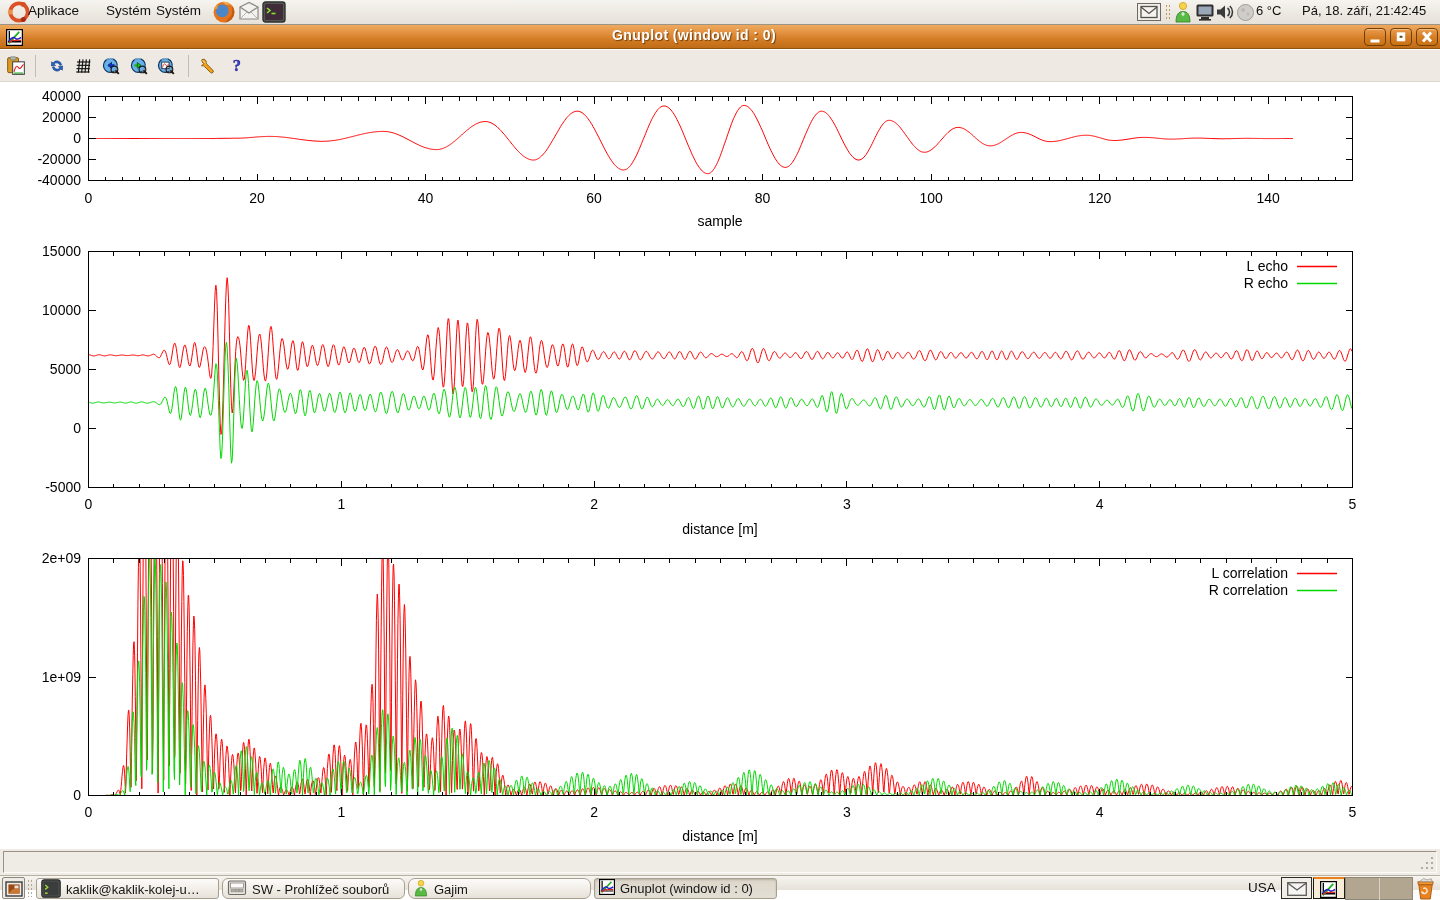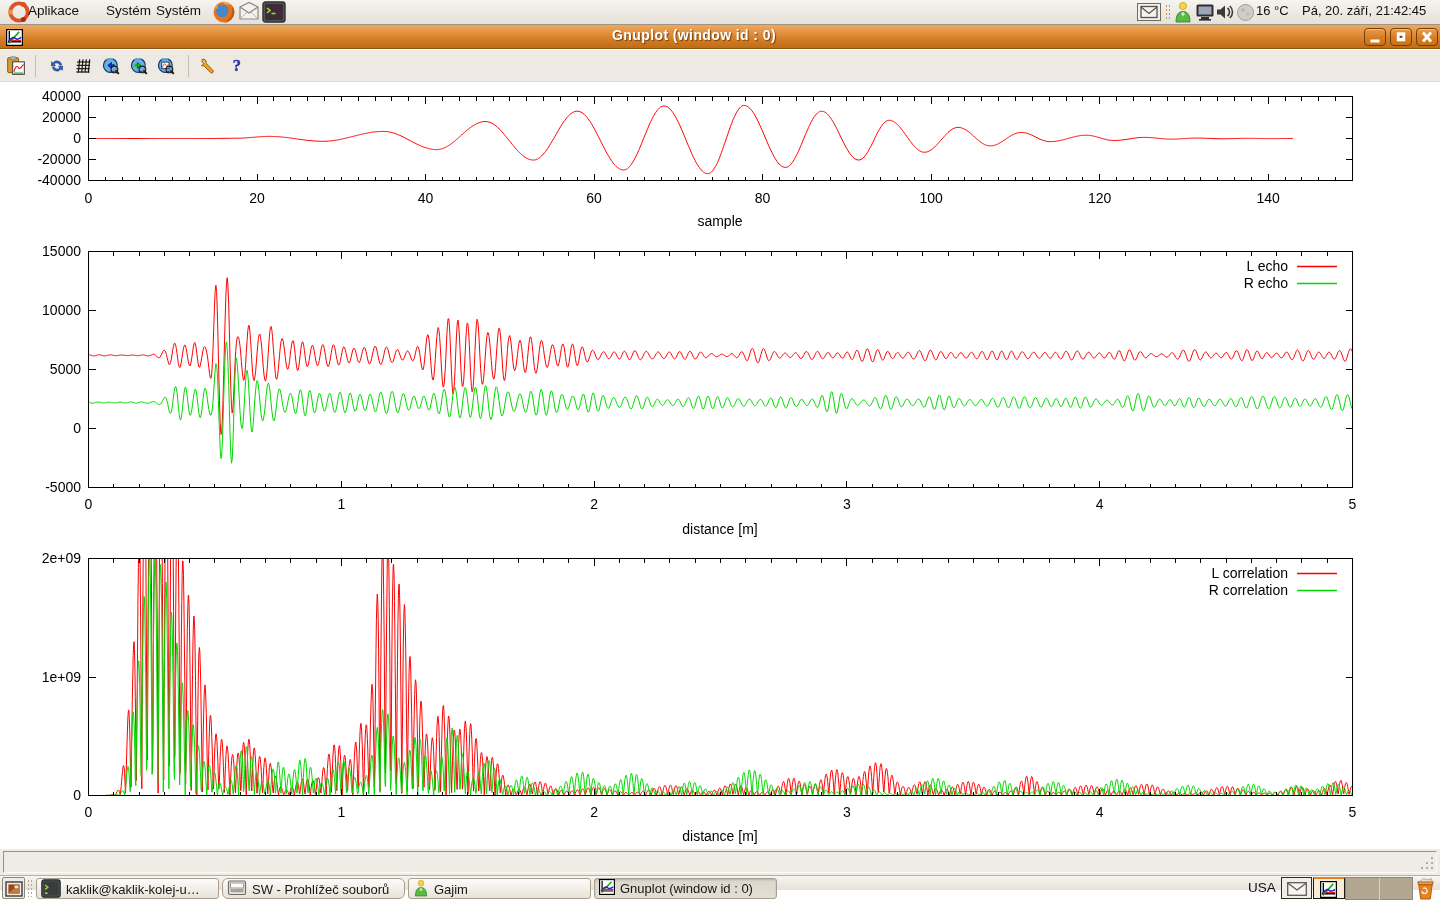--- a/index.html
+++ b/index.html
@@ -169,22 +169,22 @@
  <div class="abs" style="left:1215px; top:2px;"><svg width="20" height="20" viewBox="0 0 20 20">
 <path d="M2,7.5 h3.5 L10,3.5 V16.5 L5.5,12.5 H2 Z" fill="#3a3a3a"></path>
 <path d="M12.5,6 A5,5 0 0 1 12.5,14" stroke="#3a3a3a" stroke-width="1.6" fill="none"></path>
 <path d="M14.8,4 A8,8 0 0 1 14.8,16" stroke="#3a3a3a" stroke-width="1.6" fill="none"></path>
 </svg></div>
  <div class="abs" style="left:1236px; top:3px;"><svg width="19" height="19" viewBox="0 0 19 19">
 <circle cx="9.5" cy="9.5" r="8" fill="#cfcdc9" stroke="#9e9c98" stroke-width="1"></circle>
 <circle cx="7" cy="7" r="2" fill="#bdbab6"></circle>
 <circle cx="12" cy="11" r="1.5" fill="#bdbab6"></circle>
 </svg></div>
- <div class="menu" style="left:1256px; font-size:13px;">16 °C</div>
- <div class="menu" style="left:1302px; font-size:13px;">Pá, 20. září, 21:42:45</div>
+ <div class="menu" style="left:1256px; font-size:13px;">6 °C</div>
+ <div class="menu" style="left:1302px; font-size:13px;">Pá, 18. září, 21:42:45</div>
 </div>
 
 <div id="titlebar">
  <div class="abs" style="left:6px; top:4px;"><svg width="17" height="17" viewBox="0 0 18 18">
 <rect x="0.5" y="0.5" width="17" height="17" fill="#fff" stroke="#000" stroke-width="1.6"></rect>
 <path d="M3.5,2 V15 M2,13.5 H16" stroke="#000" stroke-width="1.4" fill="none"></path>
 <path d="M3,15 L14,3" stroke="#17b117" stroke-width="1.8" fill="none"></path>
 <path d="M3,13 C6,9 8,8 10,10 C12,12 14,10 16,9" fill="none" stroke="#2222cc" stroke-width="1.6"></path>
 <path d="M3,14 C5,14 6,11 8,12 C10,13 11,11 13,12 L16,12" fill="none" stroke="#dd2222" stroke-width="1.4"></path>
 </svg></div>
@@ -296,21 +296,21 @@
 </svg></span>kaklik@kaklik-kolej-u…</div>
  <div class="task" style="left:222px; width:183px;border-radius:6px;"><span class="ic"><svg width="20" height="18" viewBox="0 0 20 18">
 <rect x="1.5" y="2" width="17" height="13.5" rx="1.5" fill="#e8e6e2" stroke="#6e6a64" stroke-width="1.2"></rect>
 <rect x="3.5" y="4" width="13" height="5" fill="#fbfaf8" stroke="#8c8880" stroke-width="0.8"></rect>
 <g fill="#b0aca4" stroke="#8c8880" stroke-width="0.6">
 <rect x="4" y="10.5" width="3.4" height="2.4"></rect>
             <rect x="8.3" y="10.5" width="3.4" height="2.4"></rect>
             <rect x="12.6" y="10.5" width="3.4" height="2.4"></rect>
 </g>
         </svg></span>SW - Prohlížeč souborů</div>
- <div class="task" style="left:408px; width:183px;"><span class="ic"><svg width="16" height="18" viewBox="0 0 20 22">
+ <div class="task" style="left:408px; width:183px;border-radius:7px;"><span class="ic"><svg width="16" height="18" viewBox="0 0 20 22">
 <circle cx="10" cy="5" r="3.6" fill="#f7d34c" stroke="#c9a21c" stroke-width="0.8"></circle>
 <path d="M3,21 C3,13 6,10.5 10,10.5 C14,10.5 17,13 17,21 Z" fill="#58b944" stroke="#2e7d24" stroke-width="0.8"></path>
 <path d="M10,10.5 L8,13 L10,15.5 L12,13 Z" fill="#cfe8c9"></path>
 </svg></span>Gajim</div>
  <div class="task active" style="left:594px; width:183px;"><span class="ic"><svg width="16" height="16" viewBox="0 0 18 18">
 <rect x="0.5" y="0.5" width="17" height="17" fill="#fff" stroke="#000" stroke-width="1.6"></rect>
 <path d="M3.5,2 V15 M2,13.5 H16" stroke="#000" stroke-width="1.4" fill="none"></path>
 <path d="M3,15 L14,3" stroke="#17b117" stroke-width="1.8" fill="none"></path>
 <path d="M3,13 C6,9 8,8 10,10 C12,12 14,10 16,9" fill="none" stroke="#2222cc" stroke-width="1.6"></path>
 <path d="M3,14 C5,14 6,11 8,12 C10,13 11,11 13,12 L16,12" fill="none" stroke="#dd2222" stroke-width="1.4"></path>

